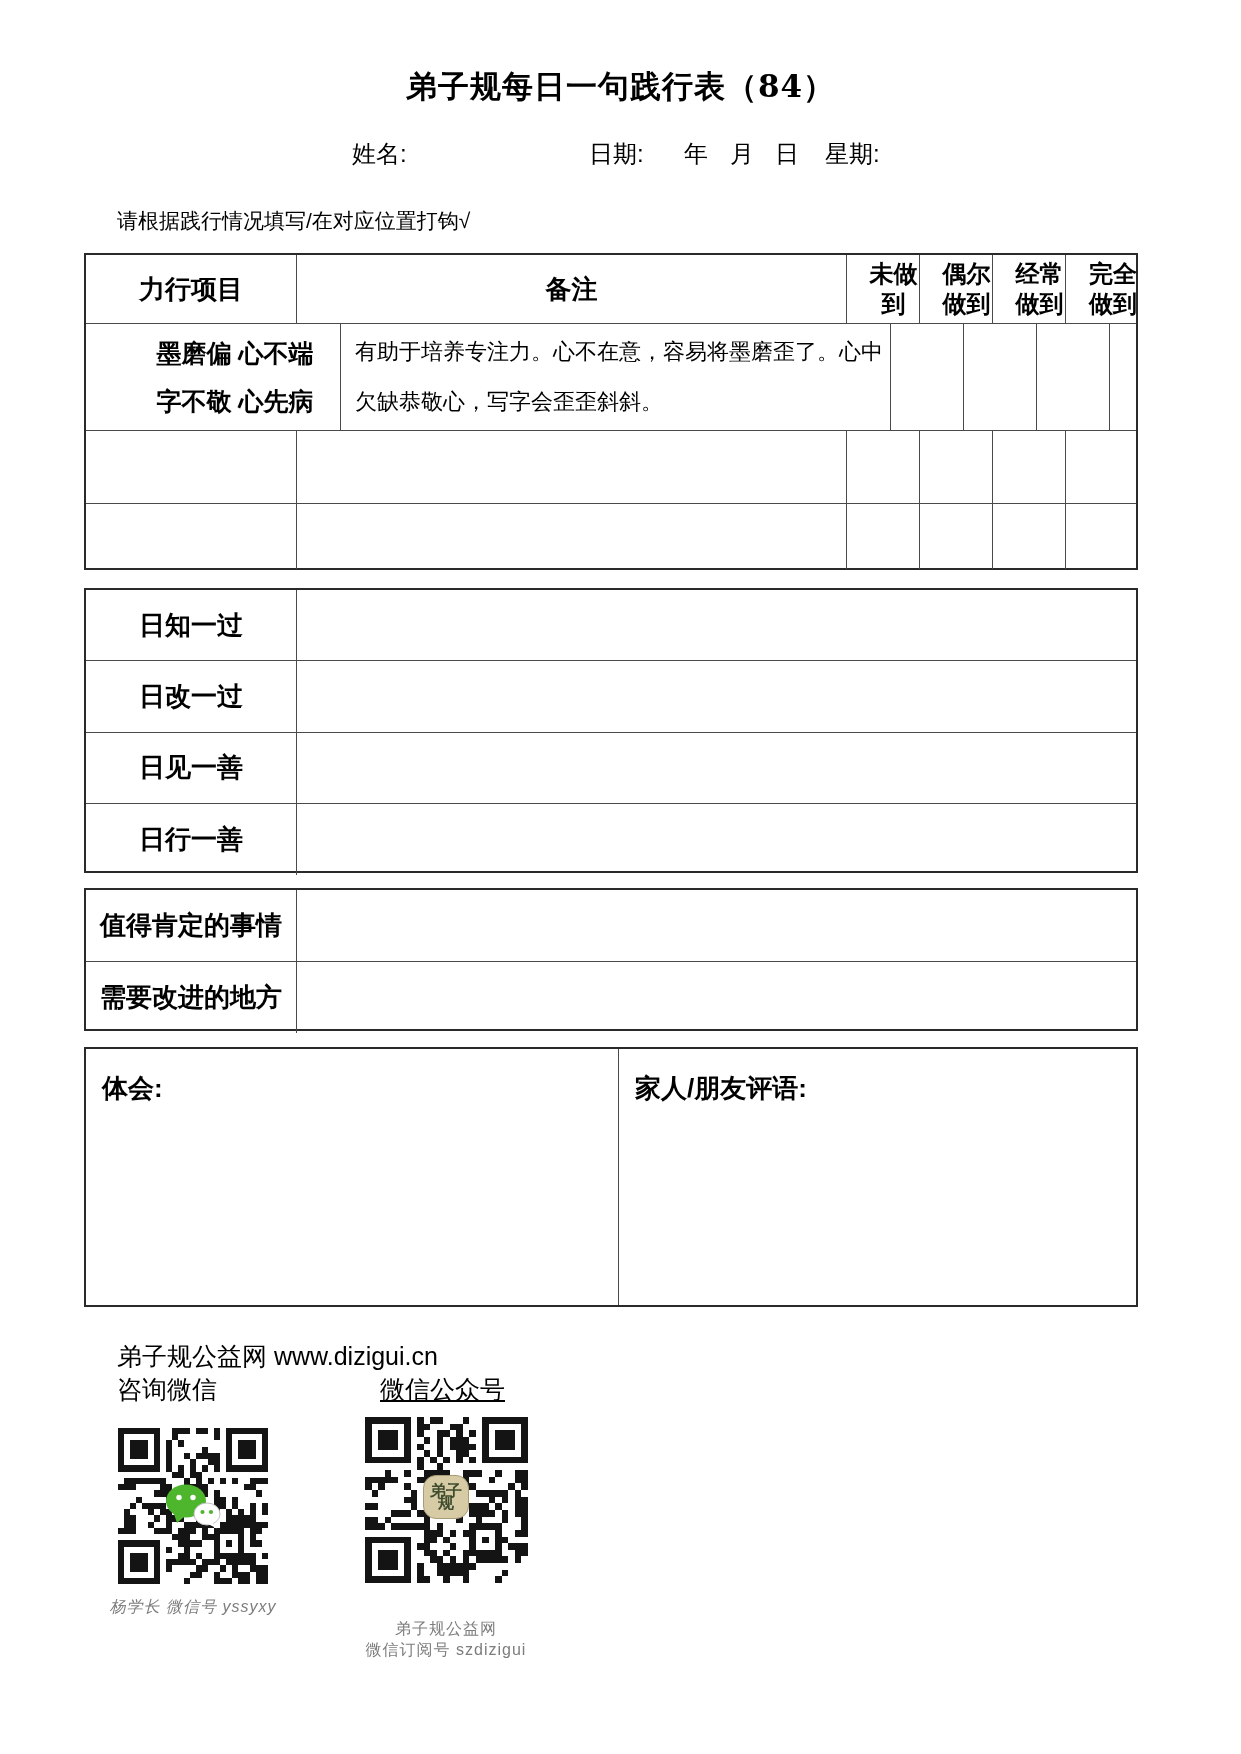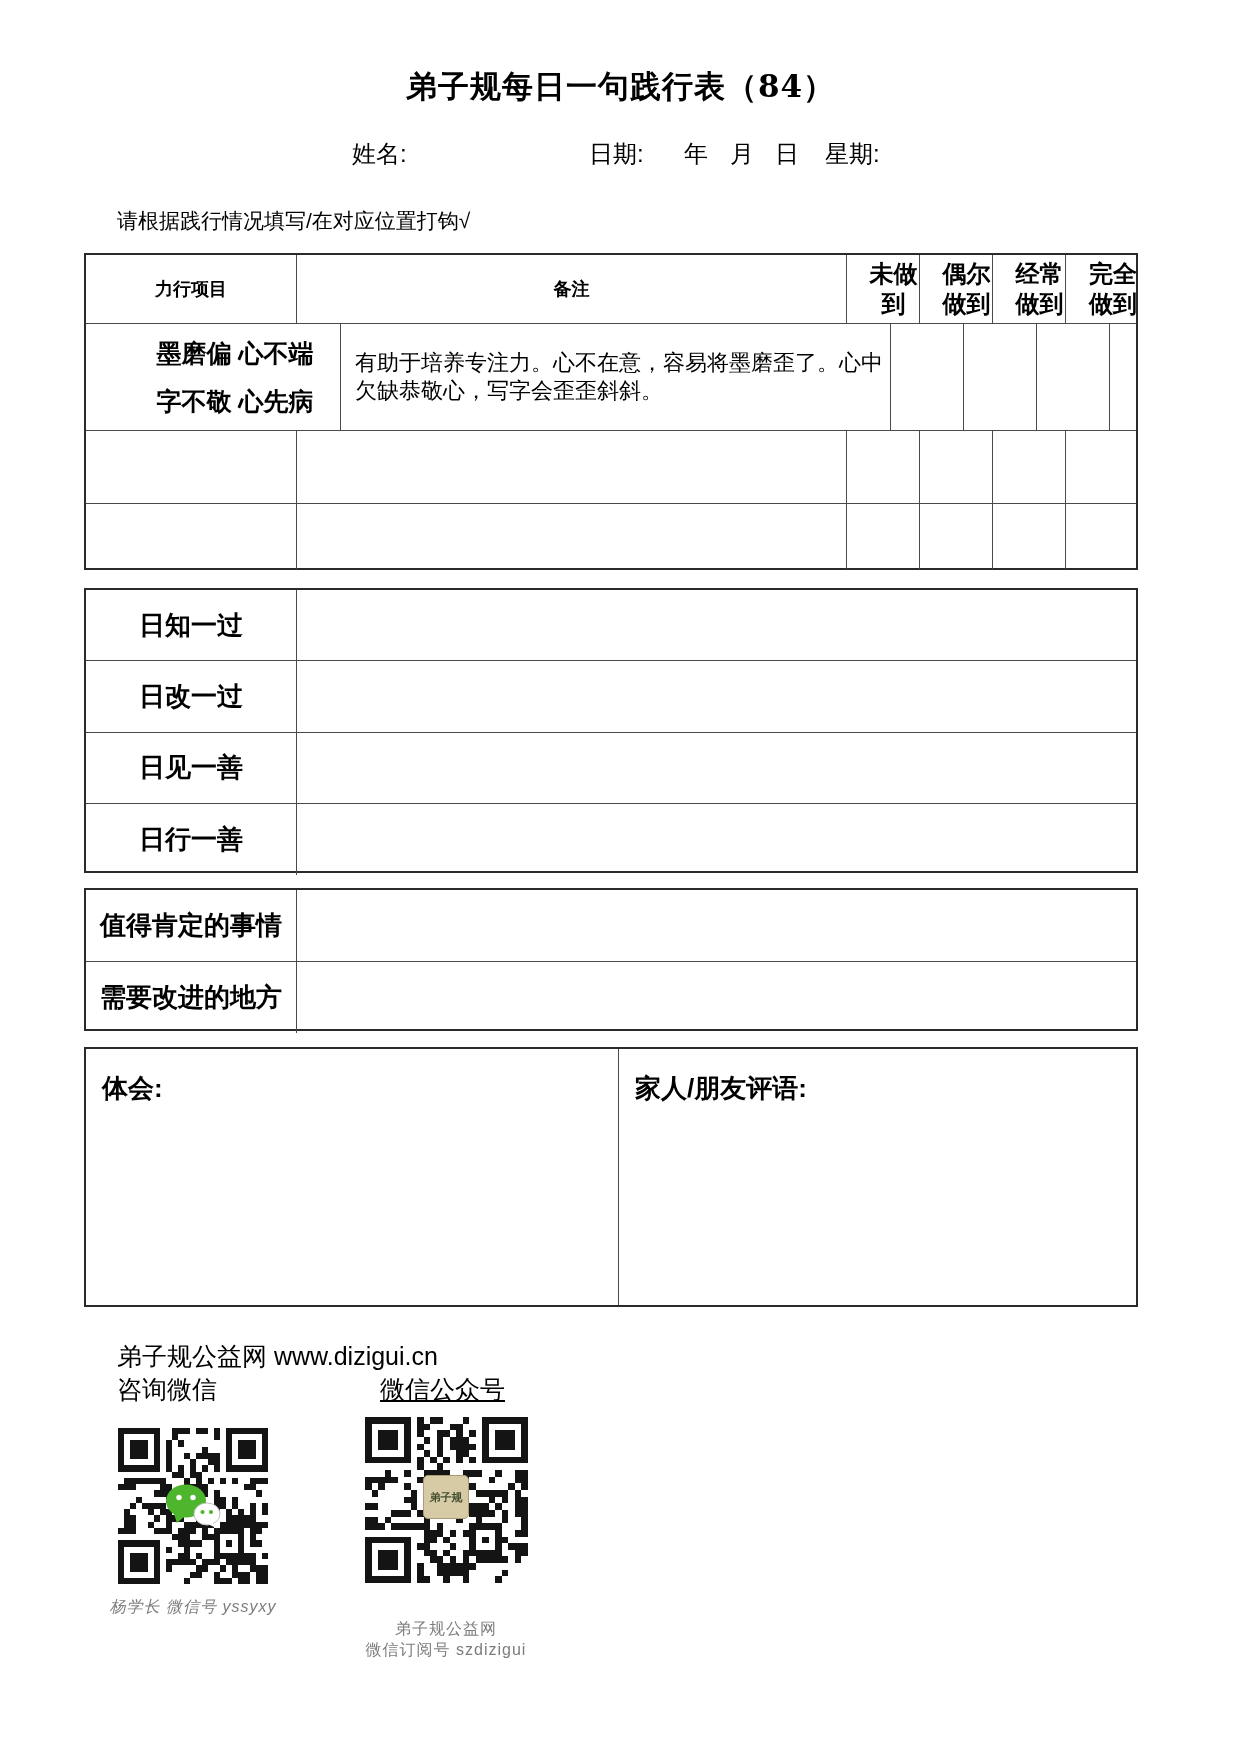--- a/index.html
+++ b/index.html
@@ -33,26 +33,26 @@
   
   .t1{top:253px;height:317px;}
   .t1 .c-item{width:211px;flex:none;}
   .t1 .c-note{width:550px;flex:none;}
   .t1 .c-mark{width:73px;flex:none;}
   .t1 .c-last{flex:1;}
   .t1 .hrow{height:69px;}
   .t1 .r1{height:107px;padding-left:44px;}
   .t1 .r2{height:73px;}
   .t1 .r3{height:65px;}
-  .hdr-main{font-weight:bold;font-size:18px;}
+  .hdr-main{font-weight:bold;font-size:26px;}
   .hdr-mark{font-weight:bold;font-size:24px;line-height:30px;}
   .hdr-mark .wrapbox{display:inline-block;width:52px;text-align:center;margin-left:21px;}
   .item-text{font-weight:bold;font-size:25px;line-height:48px;white-space:pre-line;text-align:center;}
   .note-cell{justify-content:flex-start;padding-left:14px;padding-right:4px;}
-  .note-text{font-size:22px;line-height:28px;}
+  .note-text{font-size:22px;line-height:50px;}
   
   .t2{top:588px;height:285px;}
   .t2 .row{height:71.25px;}
   .t2 .c-label{width:211px;flex:none;font-weight:bold;font-size:26px;}
   .t2 .c-blank{flex:1;}
   
   .t3{top:888px;height:143px;}
   .t3 .row{height:71.5px;}
   .t3 .c-label{width:211px;flex:none;font-weight:bold;font-size:26px;}
   .t3 .c-blank{flex:1;}
@@ -68,23 +68,23 @@
   .ql-1{left:117px;}
   .ql-2{left:380px;text-decoration:underline;}
   .qr{position:absolute;background:#fff;}
   .qr1{left:118px;top:1428px;width:150px;height:156px;}
   .qr2{left:365px;top:1417px;width:163px;height:166px;}
   .qr svg{width:100%;height:100%;display:block;}
   .qr-overlay{position:absolute;}
   .wechat-icon{left:164px;top:1483px;width:58px;height:46px;}
   .dzg-logo{
     left:423px;top:1475px;width:46px;height:44px;
-    background:#d7cba6;border:1px solid #a89c76;border-radius:5px;box-sizing:border-box;
+    background:#d7cba6;border:1px solid #a89c76;border-radius:13px;box-sizing:border-box;
     display:flex;align-items:center;justify-content:center;text-align:center;
-    font-size:11px;line-height:12px;font-weight:bold;color:#3f4d2e;overflow:hidden;
+    font-size:16px;line-height:12px;font-weight:bold;color:#3f4d2e;overflow:hidden;
   }
   .qr-caption{position:absolute;color:#7d7d7d;font-size:16px;text-align:center;letter-spacing:1px;}
   .cap-1{left:103px;top:1597px;width:180px;font-style:italic;}
   .cap-2{left:346px;top:1583px;width:200px;line-height:21px;margin-top:35px;}
 </style>
 </head>
 <body>
 
 <div class="page">
 

